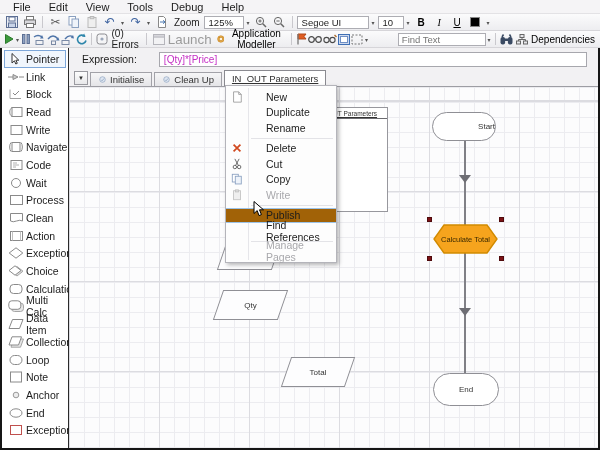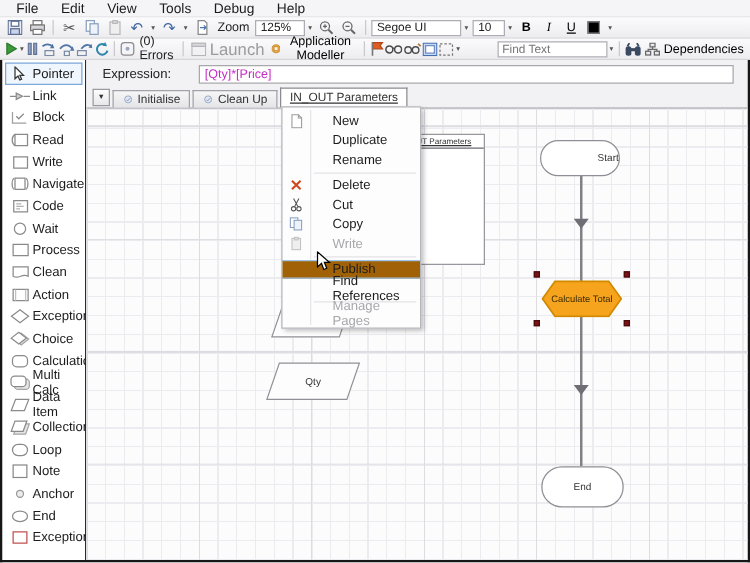--- a/index.html
+++ b/index.html
@@ -500,20 +500,24 @@
             <polygon points="11,1 54,1 64,15 54,29 11,29 1,15" fill="#F6A41D" stroke="#D18A00" stroke-width="1.4"></polygon>
             <text x="32.5" y="17.5" text-anchor="middle" font-size="7.5" fill="#3c2a00">Calculate Total</text>
           </svg>
         </div>
 
         <div class="para-outer" style="left:149px; top:203px; width:65px; height:30px;">
           <div class="para-shape"></div>
           <div class="para-label">Qty</div>
         </div>
 
+        <div class="para-outer" style="left:217px; top:270px; width:64px; height:30px;">
+          <div class="para-shape"></div>
+          <div class="para-label">Total</div>
+        </div>
 
         <div class="node stadium" style="left:364px; top:286px; width:66px; height:33px;">
           <span>End</span>
         </div>
       </div>
     </div>
   </div>
 
   <div class="context-menu" id="ctxmenu">
       <div class="menu-item">

